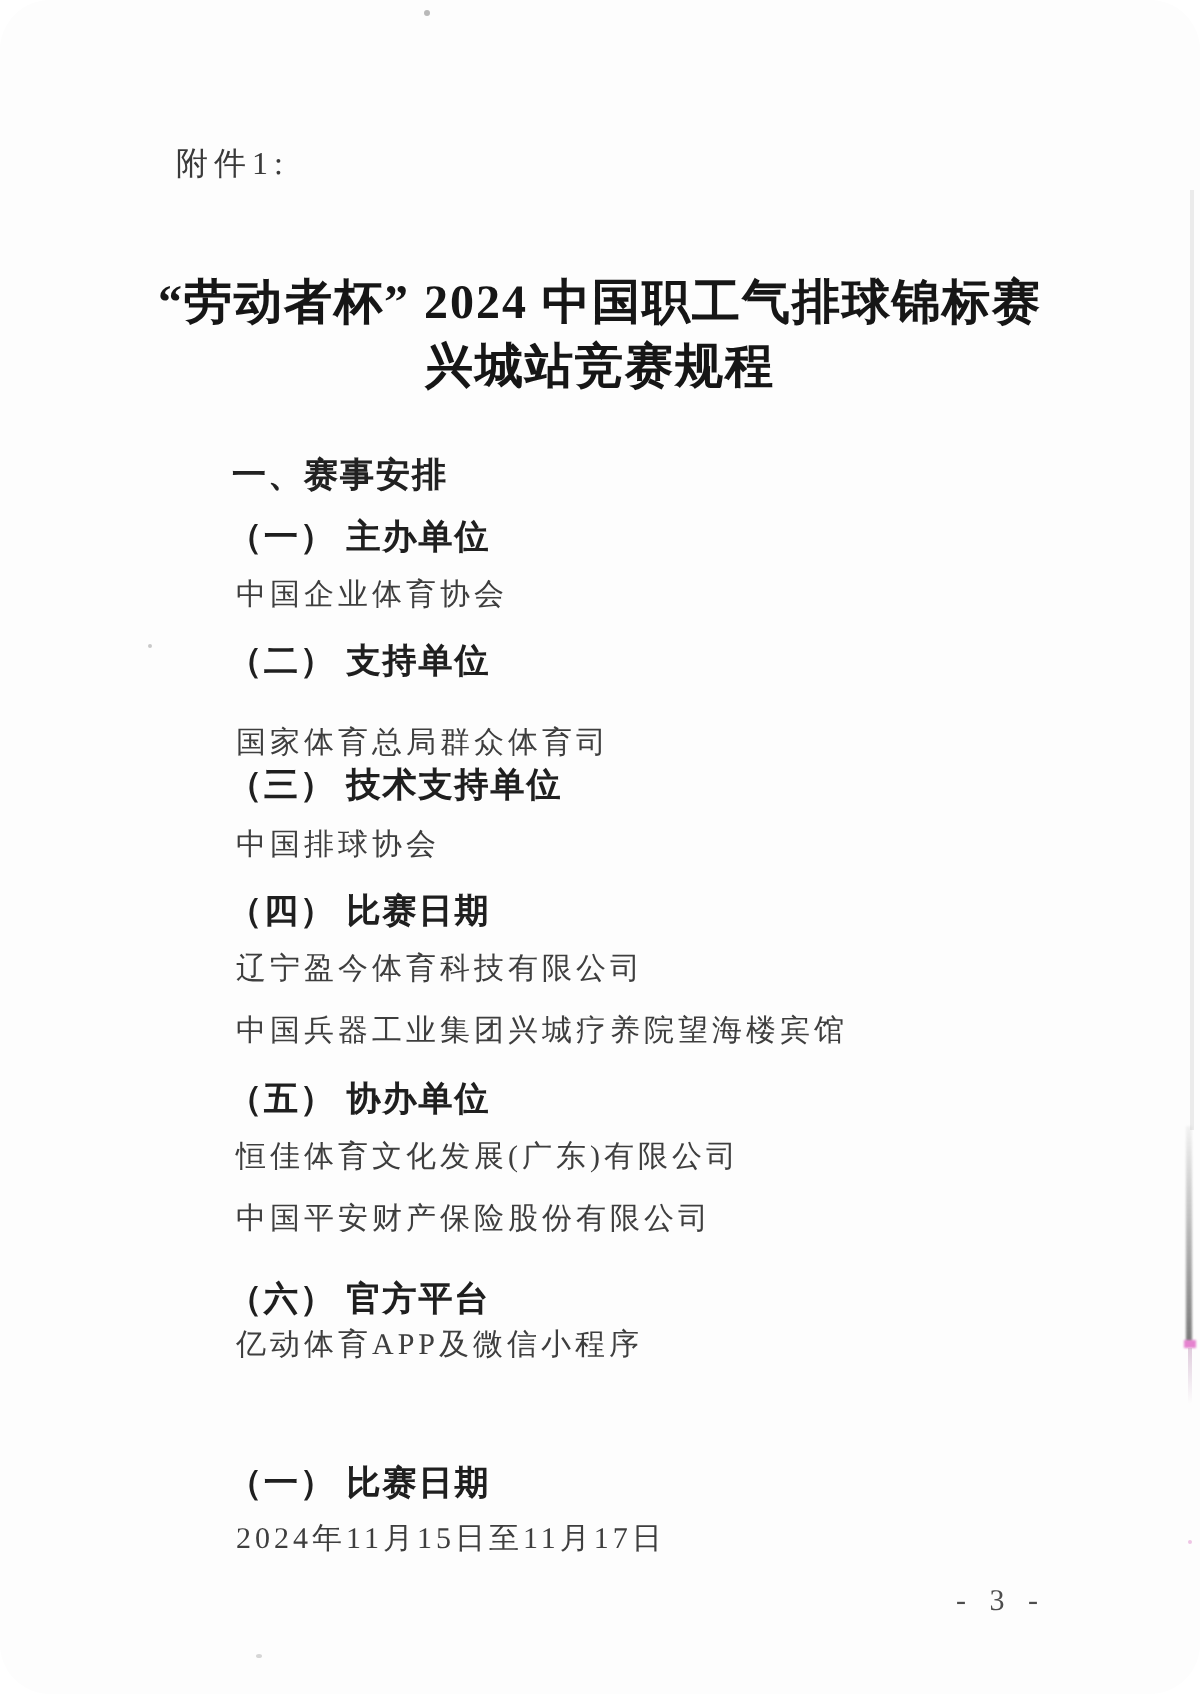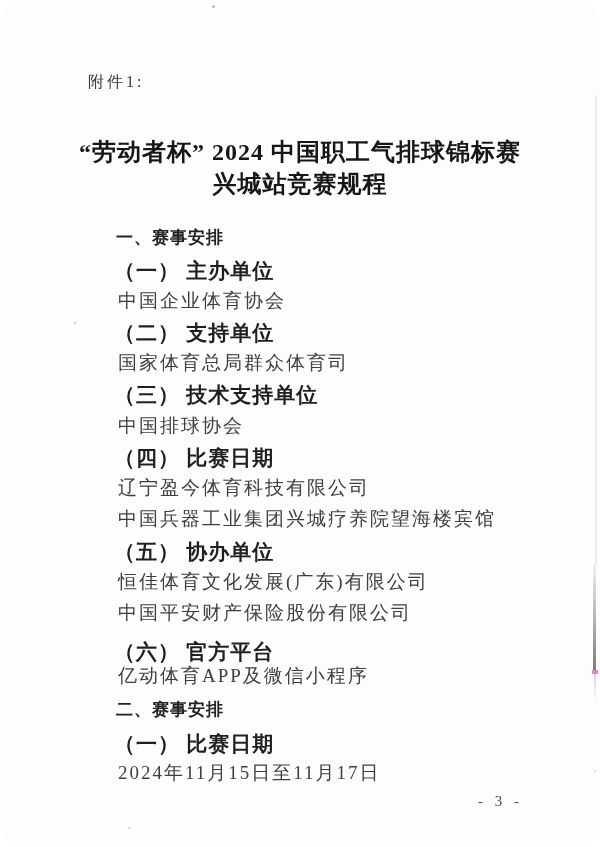--- a/index.html
+++ b/index.html
@@ -45,27 +45,27 @@
     left: 116px;
     font-family: "Liberation Sans", "DejaVu Sans", sans-serif;
     font-weight: bold;
     font-size: 17px;
     letter-spacing: 1px;
     color: #222222;
   }
   .line.h2 {
     left: 114px;
     font-weight: bold;
-    font-size: 21px;
+    font-size: 17px;
     letter-spacing: 1px;
     color: #1f1f1f;
   }
   .line.body {
     left: 118px;
-    font-size: 19px;
+    font-size: 15px;
     letter-spacing: 2px;
     color: #3e3e3e;
   }
   .page-number {
     position: absolute;
     top: 793px;
     right: 77px;
     font-size: 15px;
     letter-spacing: 4px;
     color: #4d4d4d;
@@ -115,32 +115,31 @@
 
   <div class="title-block">
     <div>“劳动者杯” 2024 中国职工气排球锦标赛</div>
     <div>兴城站竞赛规程</div>
   </div>
 
   <div class="line h1" style="top:226px">一、赛事安排</div>
   <div class="line h2" style="top:257px">（一） 主办单位</div>
   <div class="line body" style="top:288px">中国企业体育协会</div>
   <div class="line h2" style="top:319px">（二） 支持单位</div>
-  <div class="line body" style="top:350px">国家体育总局群众体育司</div>
+  <div class="line body" style="top:362px">国家体育总局群众体育司</div>
   <div class="line h2" style="top:381px">（三） 技术支持单位</div>
   <div class="line body" style="top:413px">中国排球协会</div>
   <div class="line h2" style="top:444px">（四） 比赛日期</div>
   <div class="line body" style="top:475px">辽宁盈今体育科技有限公司</div>
   <div class="line h2" style="top:538px">（五） 协办单位</div>
   <div class="line body" style="top:506px">中国兵器工业集团兴城疗养院望海楼宾馆</div>
   <div class="line body" style="top:569px">恒佳体育文化发展(广东)有限公司</div>
   <div class="line body" style="top:600px">中国平安财产保险股份有限公司</div>
   <div class="line h2" style="top:638px">（六） 官方平台</div>
   <div class="line body" style="top:663px">亿动体育APP及微信小程序</div>
-  <div class="line h1" style="top:698px">二、赛事安排</div>
   <div class="line h2" style="top:730px">（一） 比赛日期</div>
   <div class="line body" style="top:760px">2024年11月15日至11月17日</div>
 
   <div class="page-number">- 3 -</div>
 
   <div class="scan-vline-light"></div>
   <div class="scan-vline-dark"></div>
   <div class="scan-tick-pink"></div>
   <div class="scan-vline-fade"></div>
   <div class="speck speck-1"></div>

